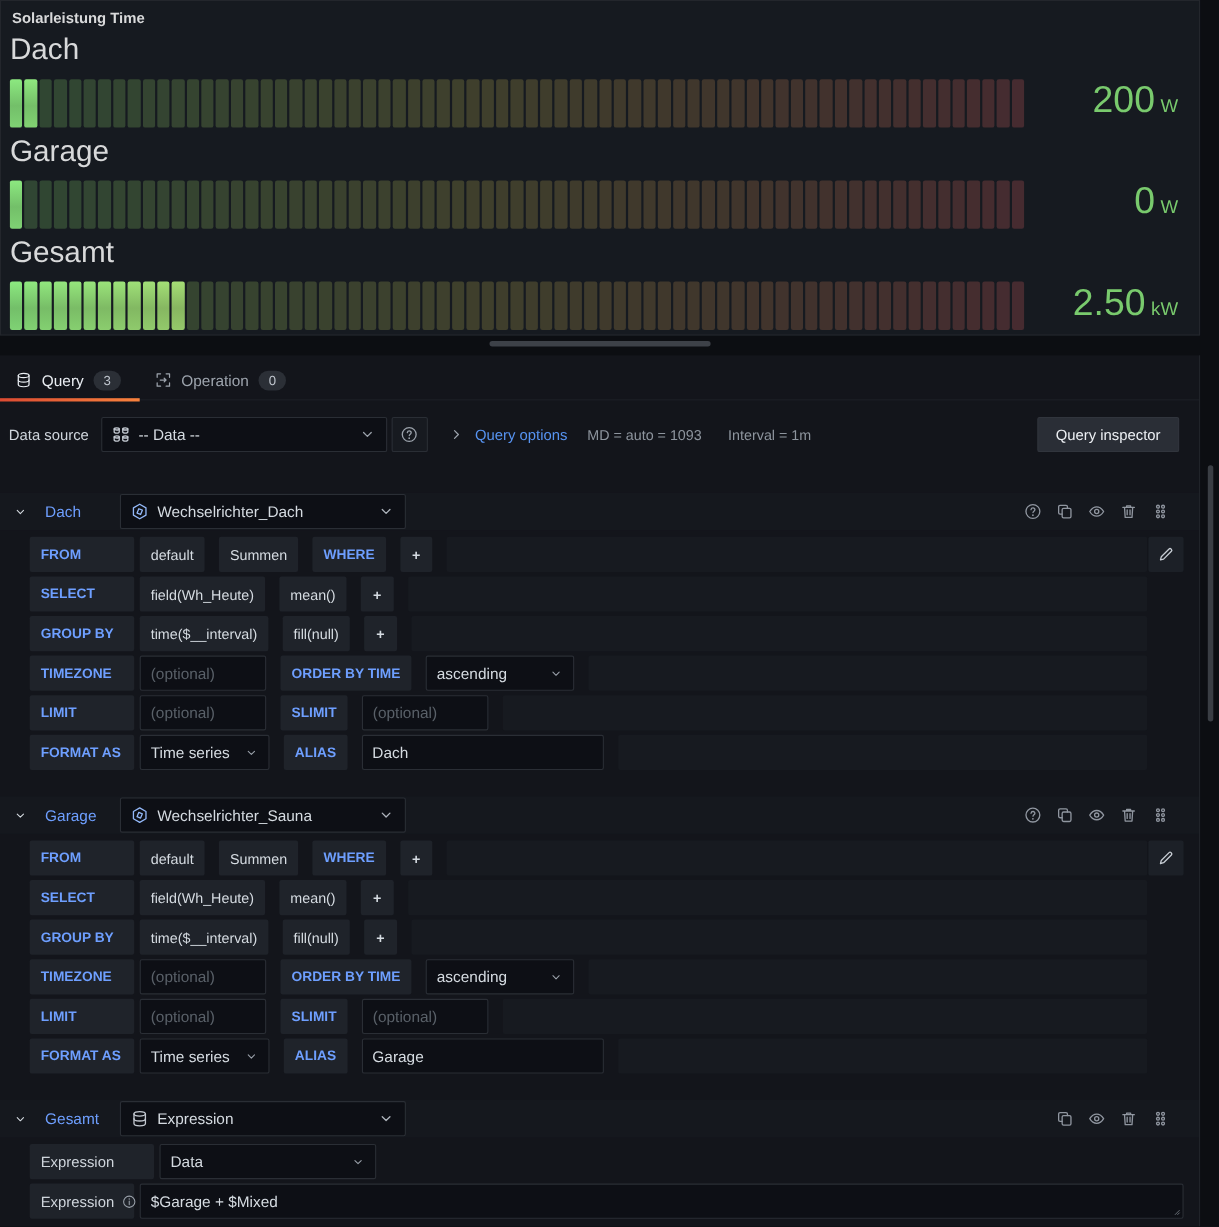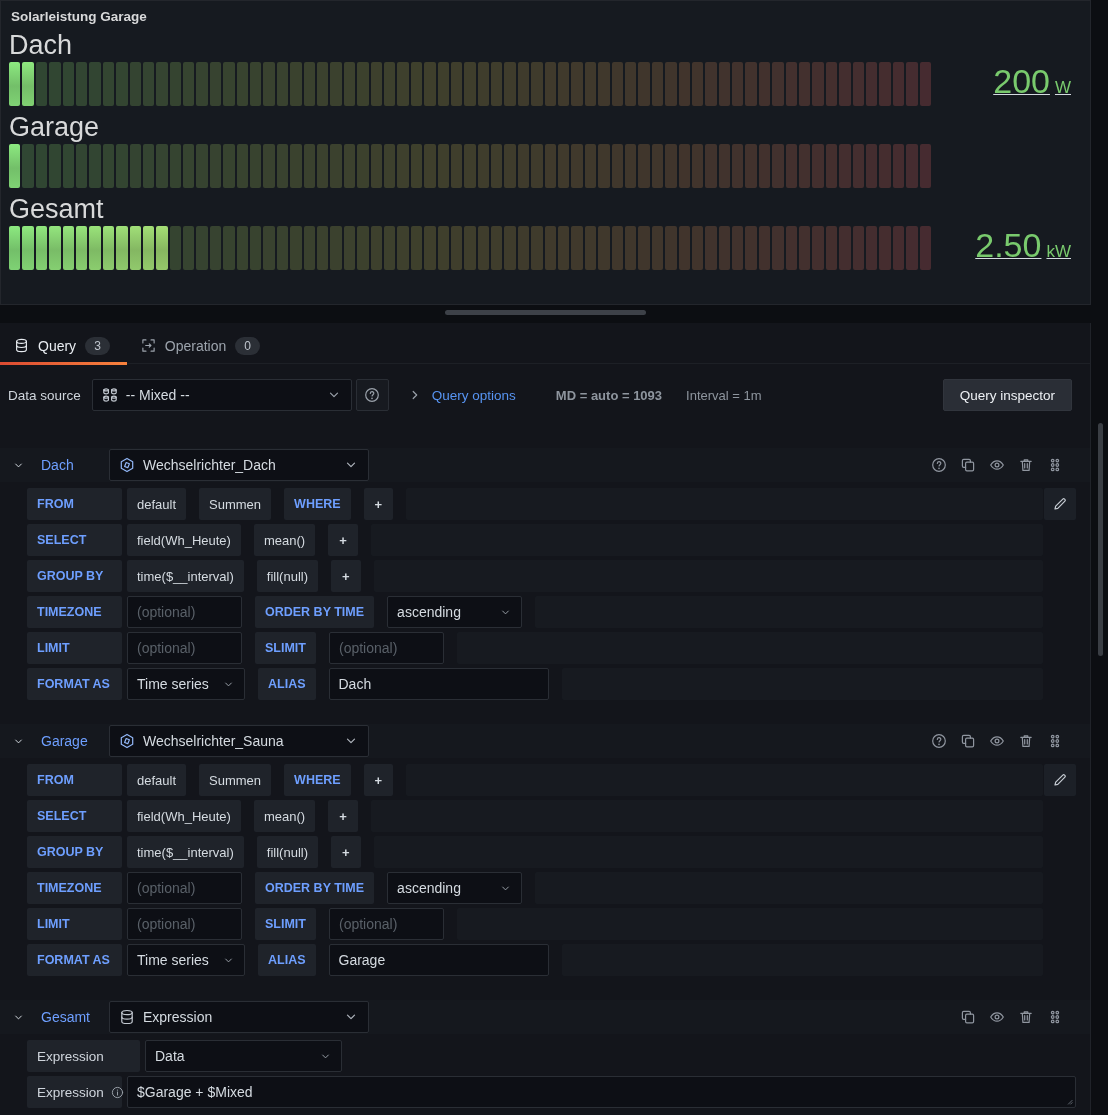--- a/index.html
+++ b/index.html
@@ -11,21 +11,21 @@
   .icn { display:inline-flex; }
   .icn svg { width:16px; height:16px; fill:none; stroke:currentColor; stroke-width:1.2;
              stroke-linecap:round; stroke-linejoin:round; display:block; }
   .icn.sm svg { width:13px; height:13px; }
 
   
   .panel { position:absolute; left:0; top:0; width:1091px; height:305px;
            background:#161a20; border:1px solid #23262c; padding:8px 19px 0 8px; }
   .panel-title { font-size:13.5px; font-weight:700; color:#d8d9da; padding-left:2px; }
   .gauge-title { font-size:27px; font-weight:400; color:#d8d9da; line-height:29px; margin-top:7px; }
-  .gauge-row { display:flex; align-items:center; height:44px; margin-top:2px;text-decoration:underline; }
+  .gauge-row { display:flex; align-items:center; height:44px; margin-top:12px; }
   .bar { display:flex; gap:2px; width:922px; height:44px; }
   .cell { flex:1; border-radius:2px; }
   .gauge-value { flex:1; text-align:right; color:#79ca6d; white-space:nowrap; line-height:44px; }
   .gauge-value .num { font-size:34px; }
   .gauge-value .unit { font-size:17px; margin-left:5px; }
 
   .resize-handle { position:absolute; top:310px; left:445px; width:201px; height:5px;
                    border-radius:3px; background:#3d4148; cursor:row-resize; }
 
   
@@ -50,21 +50,21 @@
             border:1px solid #2a2e35; border-radius:2px; padding:0 9px; gap:8px; }
   .picker .pval { font-size:14px; color:#d5dbe1; flex:1; white-space:nowrap; overflow:hidden; }
   .picker .chev { color:#9aa1aa; }
   .toolbar .picker { width:260px; }
   .iconbtn { display:flex; align-items:center; justify-content:center; width:33px; height:32px;
              background:#171a20; border:1px solid #2a2e35; border-radius:2px; color:#9aa1aa;
              margin-left:4px; cursor:pointer; padding:0; }
   .qopt-chev { margin:0 9px 0 18px; color:#9aa1aa; }
   .qopt-link { color:#5794f2; font-size:13.5px; font-weight:500; cursor:pointer; }
   .meta { color:#8e959e; font-size:13px; }
-  .meta.md { margin-left:40px;font-weight:bold; }
+  .meta.md { margin-left:18px; }
   .meta.iv { margin-left:24px; }
   .inspector-btn { position:absolute; right:0; top:0; height:32px; padding:0 16px;
                    background:#2a2e36; border:1px solid #31353d; border-radius:2px;
                    color:#eef1f5; font-size:13.5px; font-weight:500; cursor:pointer;
                    font-family:inherit; }
 
   
   .queries { position:absolute; top:125px; left:0; right:0; }
   .qblock { margin-bottom:24px; }
   .qheader { height:34px; display:flex; align-items:center; background:#15181e;
@@ -107,21 +107,21 @@
   .info-ic { color:#9aa1aa; }
   .info-ic svg { width:13px; height:13px; }
 
   .vscrollbar { position:absolute; left:1098px; top:423px; width:5px; height:233px;
                 background:#3a3e44; border-radius:3px; cursor:pointer; }
 </style>
 </head>
 <body>
 
 <section class="panel">
-  <div class="panel-title">Solarleistung Garage</div>
+  <div class="panel-title">Solarleistung Time</div>
   <div id="gauges">
       <div class="gauge-title">Dach</div>
       <div class="gauge-row">
         <div class="bar">
           <div class="cell" style="background: linear-gradient(rgb(140, 233, 128) 0%, rgb(115, 191, 105) 55%, rgb(127, 210, 116) 100%);"></div>
           <div class="cell" style="background: linear-gradient(rgb(143, 232, 127) 0%, rgb(117, 190, 104) 55%, rgb(129, 209, 114) 100%);"></div>
           <div class="cell" style="background: rgb(48, 70, 50);"></div>
           <div class="cell" style="background: rgb(49, 70, 50);"></div>
           <div class="cell" style="background: rgb(49, 70, 50);"></div>
           <div class="cell" style="background: rgb(50, 69, 50);"></div>
@@ -257,20 +257,21 @@
           <div class="cell" style="background: rgb(67, 47, 46);"></div>
           <div class="cell" style="background: rgb(68, 47, 46);"></div>
           <div class="cell" style="background: rgb(68, 46, 47);"></div>
           <div class="cell" style="background: rgb(68, 46, 47);"></div>
           <div class="cell" style="background: rgb(68, 45, 47);"></div>
           <div class="cell" style="background: rgb(69, 45, 47);"></div>
           <div class="cell" style="background: rgb(69, 44, 47);"></div>
           <div class="cell" style="background: rgb(69, 44, 48);"></div>
           <div class="cell" style="background: rgb(70, 43, 48);"></div>
         </div>
+        <div class="gauge-value"><span class="num">0</span><span class="unit">W</span></div>
       </div>
       <div class="gauge-title">Gesamt</div>
       <div class="gauge-row">
         <div class="bar">
           <div class="cell" style="background: linear-gradient(rgb(140, 233, 128) 0%, rgb(115, 191, 105) 55%, rgb(127, 210, 116) 100%);"></div>
           <div class="cell" style="background: linear-gradient(rgb(143, 232, 127) 0%, rgb(117, 190, 104) 55%, rgb(129, 209, 114) 100%);"></div>
           <div class="cell" style="background: linear-gradient(rgb(145, 231, 126) 0%, rgb(119, 189, 103) 55%, rgb(131, 208, 113) 100%);"></div>
           <div class="cell" style="background: linear-gradient(rgb(148, 229, 126) 0%, rgb(121, 188, 103) 55%, rgb(133, 207, 113) 100%);"></div>
           <div class="cell" style="background: linear-gradient(rgb(149, 229, 124) 0%, rgb(122, 188, 102) 55%, rgb(134, 207, 112) 100%);"></div>
           <div class="cell" style="background: linear-gradient(rgb(151, 228, 123) 0%, rgb(124, 187, 101) 55%, rgb(136, 206, 111) 100%);"></div>
@@ -378,21 +379,21 @@
             <ellipse cx="4.1" cy="2.9" rx="2.3" ry="1"></ellipse>
             <path d="M1.8 2.9v2.9c0 .55 1.03 1 2.3 1s2.3-.45 2.3-1V2.9"></path>
             <ellipse cx="11.9" cy="2.9" rx="2.3" ry="1"></ellipse>
             <path d="M9.6 2.9v2.9c0 .55 1.03 1 2.3 1s2.3-.45 2.3-1V2.9"></path>
             <ellipse cx="4.1" cy="10.2" rx="2.3" ry="1"></ellipse>
             <path d="M1.8 10.2v2.9c0 .55 1.03 1 2.3 1s2.3-.45 2.3-1v-2.9"></path>
             <ellipse cx="11.9" cy="10.2" rx="2.3" ry="1"></ellipse>
             <path d="M9.6 10.2v2.9c0 .55 1.03 1 2.3 1s2.3-.45 2.3-1v-2.9"></path>
           </svg>
         </span>
-      <span class="pval">-- Mixed --</span>
+      <span class="pval">-- Data --</span>
       <span class="icn chev">
           <svg viewBox="0 0 16 16">
             <path d="M4.5 6.2L8 9.7l3.5-3.5"></path>
           </svg>
         </span>
     </div>
     <button class="iconbtn">
       <span class="icn">
           <svg viewBox="0 0 16 16">
             <circle cx="8" cy="8" r="6.3"></circle>

